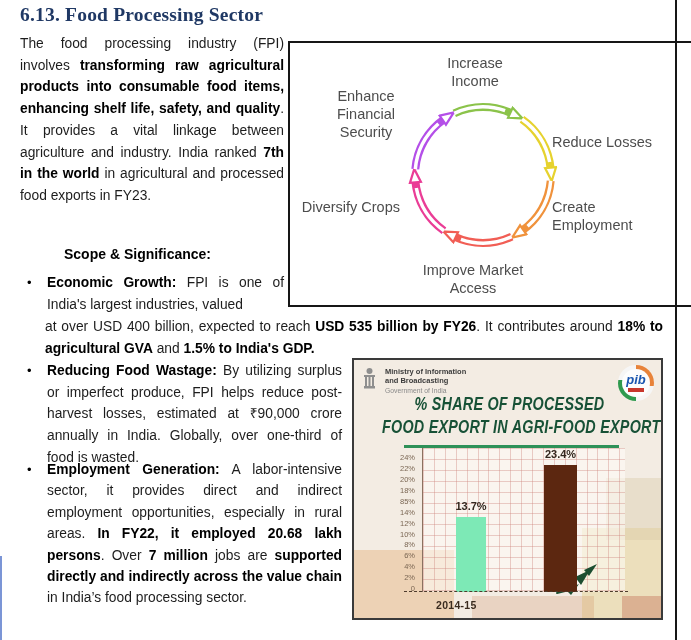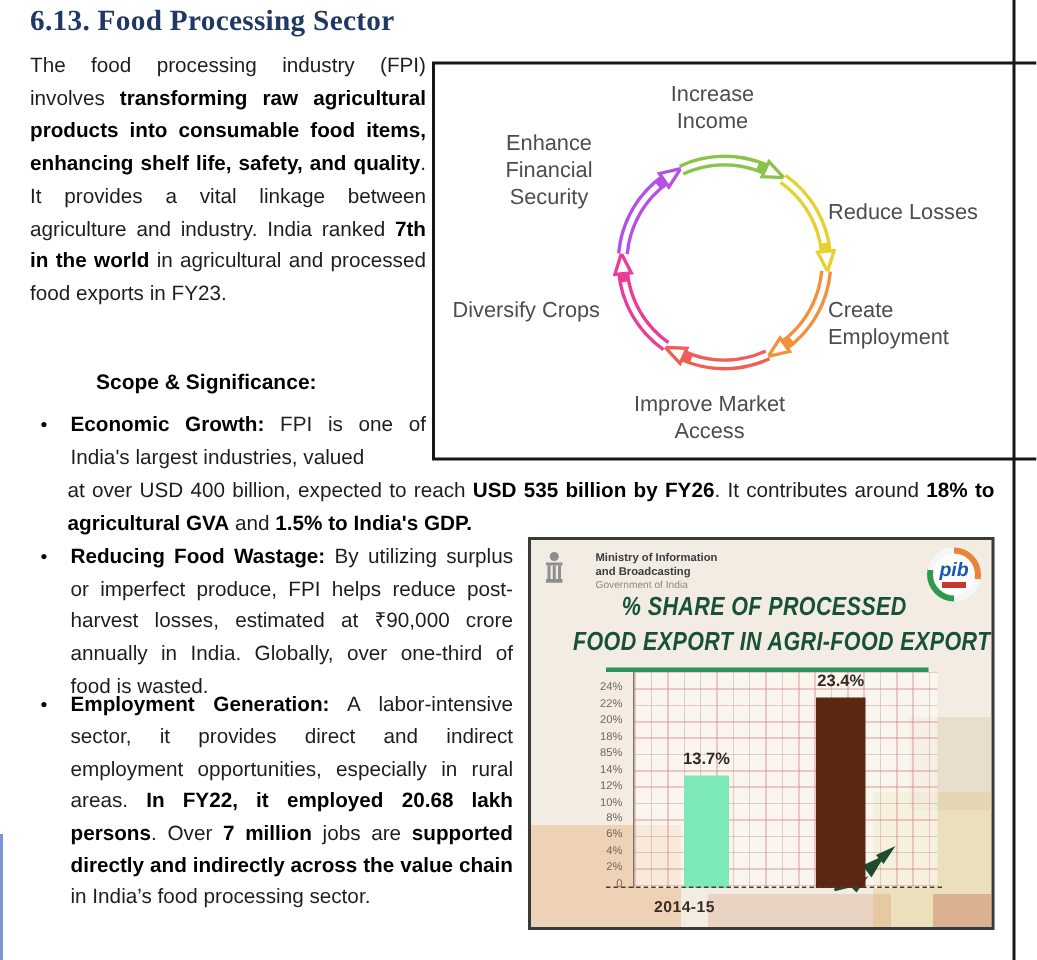--- a/index.html
+++ b/index.html
@@ -21,21 +21,21 @@
   .cycle-label{position:absolute;font-size:14.5px;color:#4d4d4d;line-height:18px;}
   .center-label{position:absolute;left:95px;top:121px;width:196px;text-align:center;
                 font-size:11.5px;font-weight:bold;color:#3f7de0;}
   
   .right-edge-line{position:absolute;left:675px;top:0;width:2px;height:640px;background:#161616;}
   .left-edge-line{position:absolute;left:0;top:556px;width:2px;height:84px;background:#7b95d6;}
   
   .infographic{position:absolute;left:352px;top:358px;width:311px;height:262px;
                border:2px solid #3a3a3a;background:#f3ece3;box-sizing:border-box;overflow:hidden;}
   .ig-bg{position:absolute;}
-  .ministry{position:absolute;left:8px;top:7px;display:flex;gap:20px;}
+  .ministry{position:absolute;left:8px;top:7px;display:flex;gap:8px;}
   .ministry-text{font-size:7.5px;line-height:9px;font-weight:bold;color:#3c3c3c;}
   .ministry-sub{font-size:6.8px;font-weight:normal;color:#8a8a8a;margin-top:1px;}
   .pib-logo{position:absolute;left:264px;top:5px;width:36px;height:36px;border-radius:50%;
             background:conic-gradient(#e8833a 0 .28turn,#f6f6f6 .28turn .5turn,#2f9a4e .5turn .78turn,#f6f6f6 .78turn 1turn);}
   .pib-inner{position:absolute;left:4px;top:4px;width:28px;height:28px;border-radius:50%;
              background:#fdfdfd;text-align:center;}
   .pib-text{font-style:italic;font-weight:bold;font-size:13px;color:#1a56b0;line-height:22px;}
   .pib-bar{position:absolute;left:6px;top:19px;width:16px;height:4px;background:#c8372d;}
   .ig-title{position:absolute;width:311px;text-align:center;font-weight:bold;font-style:italic;
             color:#175136;font-size:17.5px;letter-spacing:.3px;transform:scaleX(.82);

